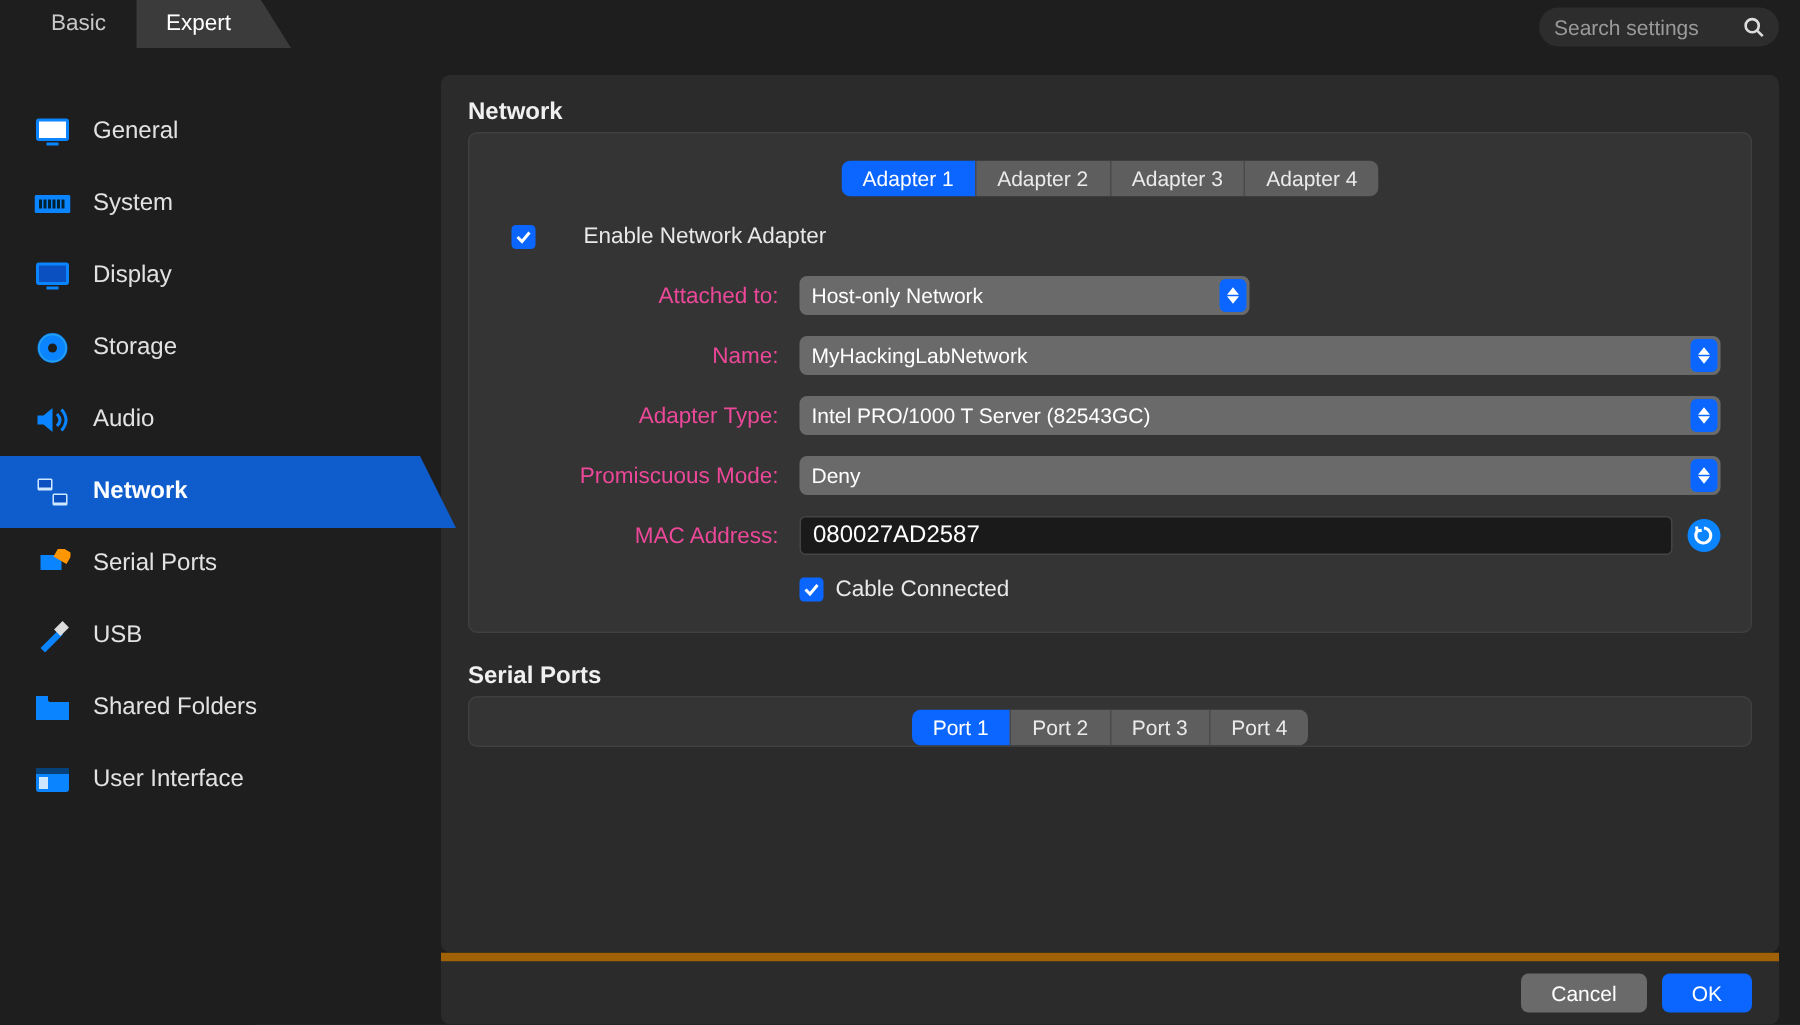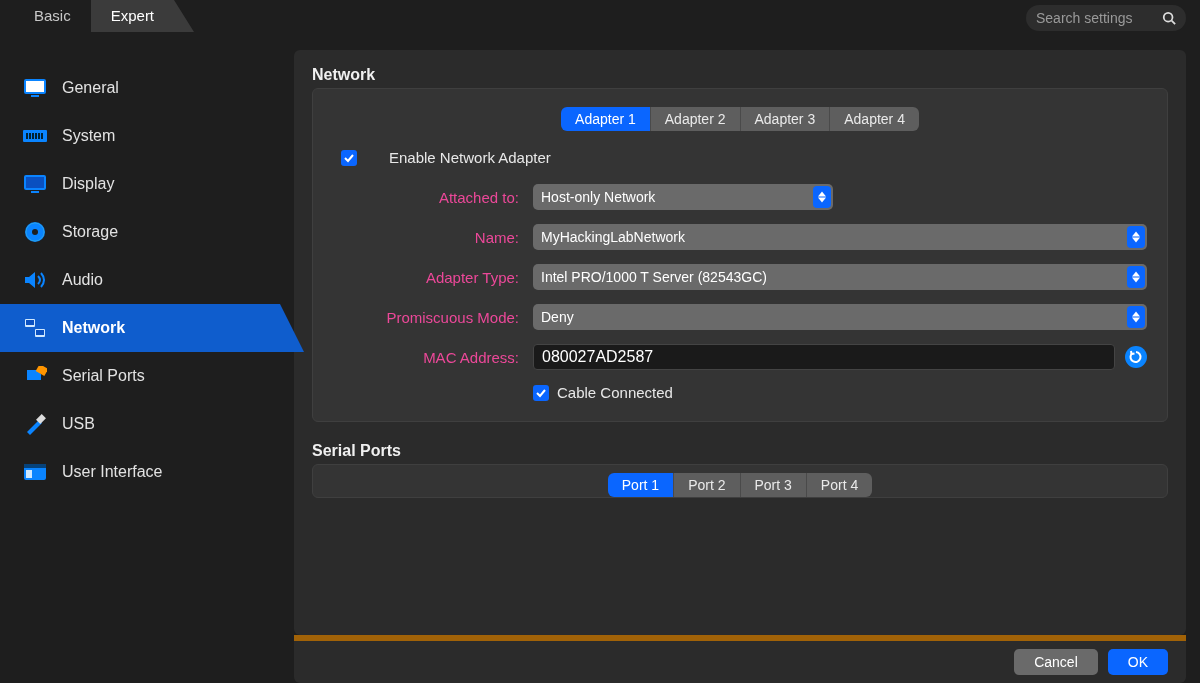--- a/index.html
+++ b/index.html
@@ -202,20 +202,29 @@
       <div class="side-item">
         <span class="icon">
           <svg width="22" height="22" viewBox="0 0 22 22">
               <path d="M3 19 L15 7 L18 10 L6 22 Z" fill="#0a84ff"></path>
               <rect x="14" y="2" width="6" height="8" fill="#ddd" transform="rotate(45 17 6)"></rect>
             </svg>
         </span>
         <span>USB</span>
       </div>
 
+      <div class="side-item">
+        <span class="icon">
+          <svg width="24" height="18" viewBox="0 0 24 18">
+              <path d="M1 3 L8 3 L10 5 L23 5 L23 17 L1 17 Z" fill="#0a84ff"></path>
+              <rect x="1" y="1" width="8" height="3" fill="#0a84ff"></rect>
+            </svg>
+        </span>
+        <span>Shared Folders</span>
+      </div>
 
       <div class="side-item">
         <span class="icon">
           <svg width="24" height="18" viewBox="0 0 24 18">
               <rect x="1" y="1" width="22" height="16" rx="2" fill="#0a84ff"></rect>
               <rect x="1" y="1" width="22" height="4" fill="#06427a"></rect>
               <rect x="3" y="7" width="6" height="8" fill="#cfe8ff"></rect>
             </svg>
         </span>
         <span>User Interface</span>

